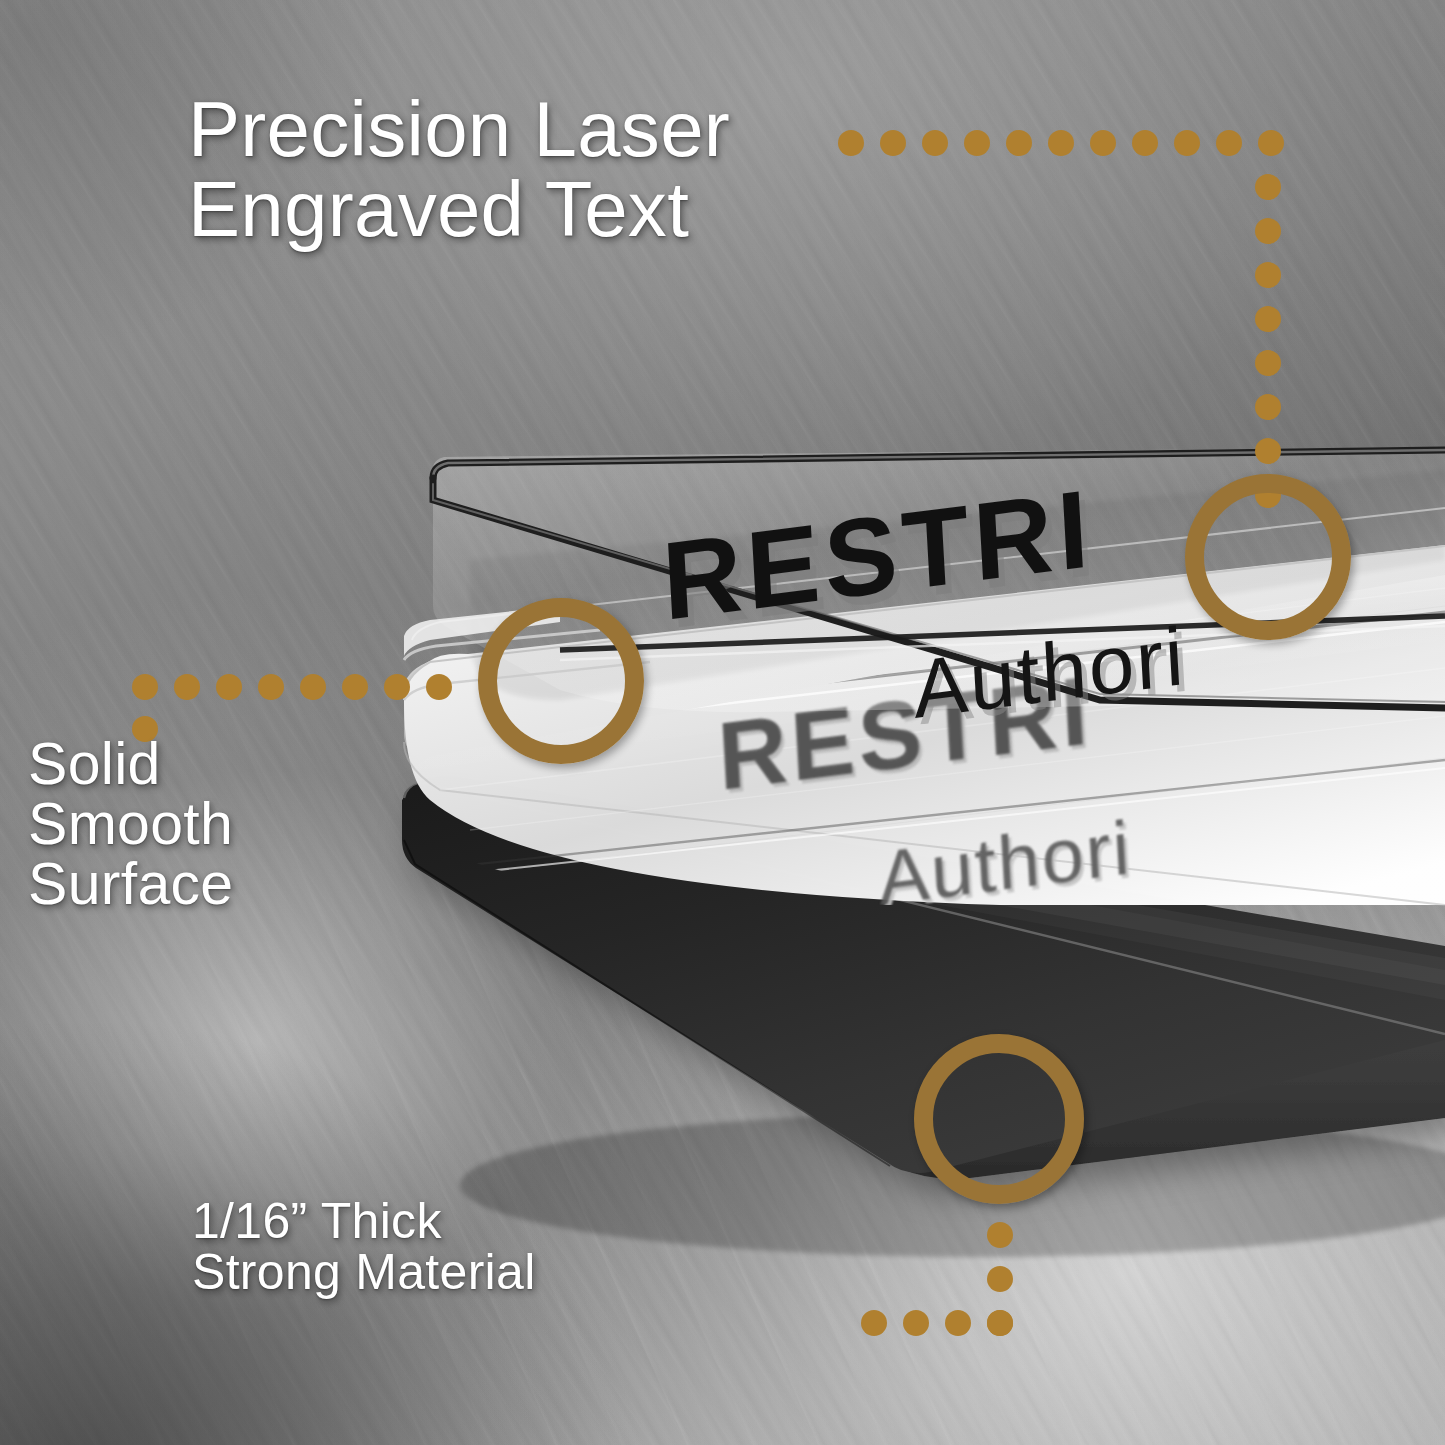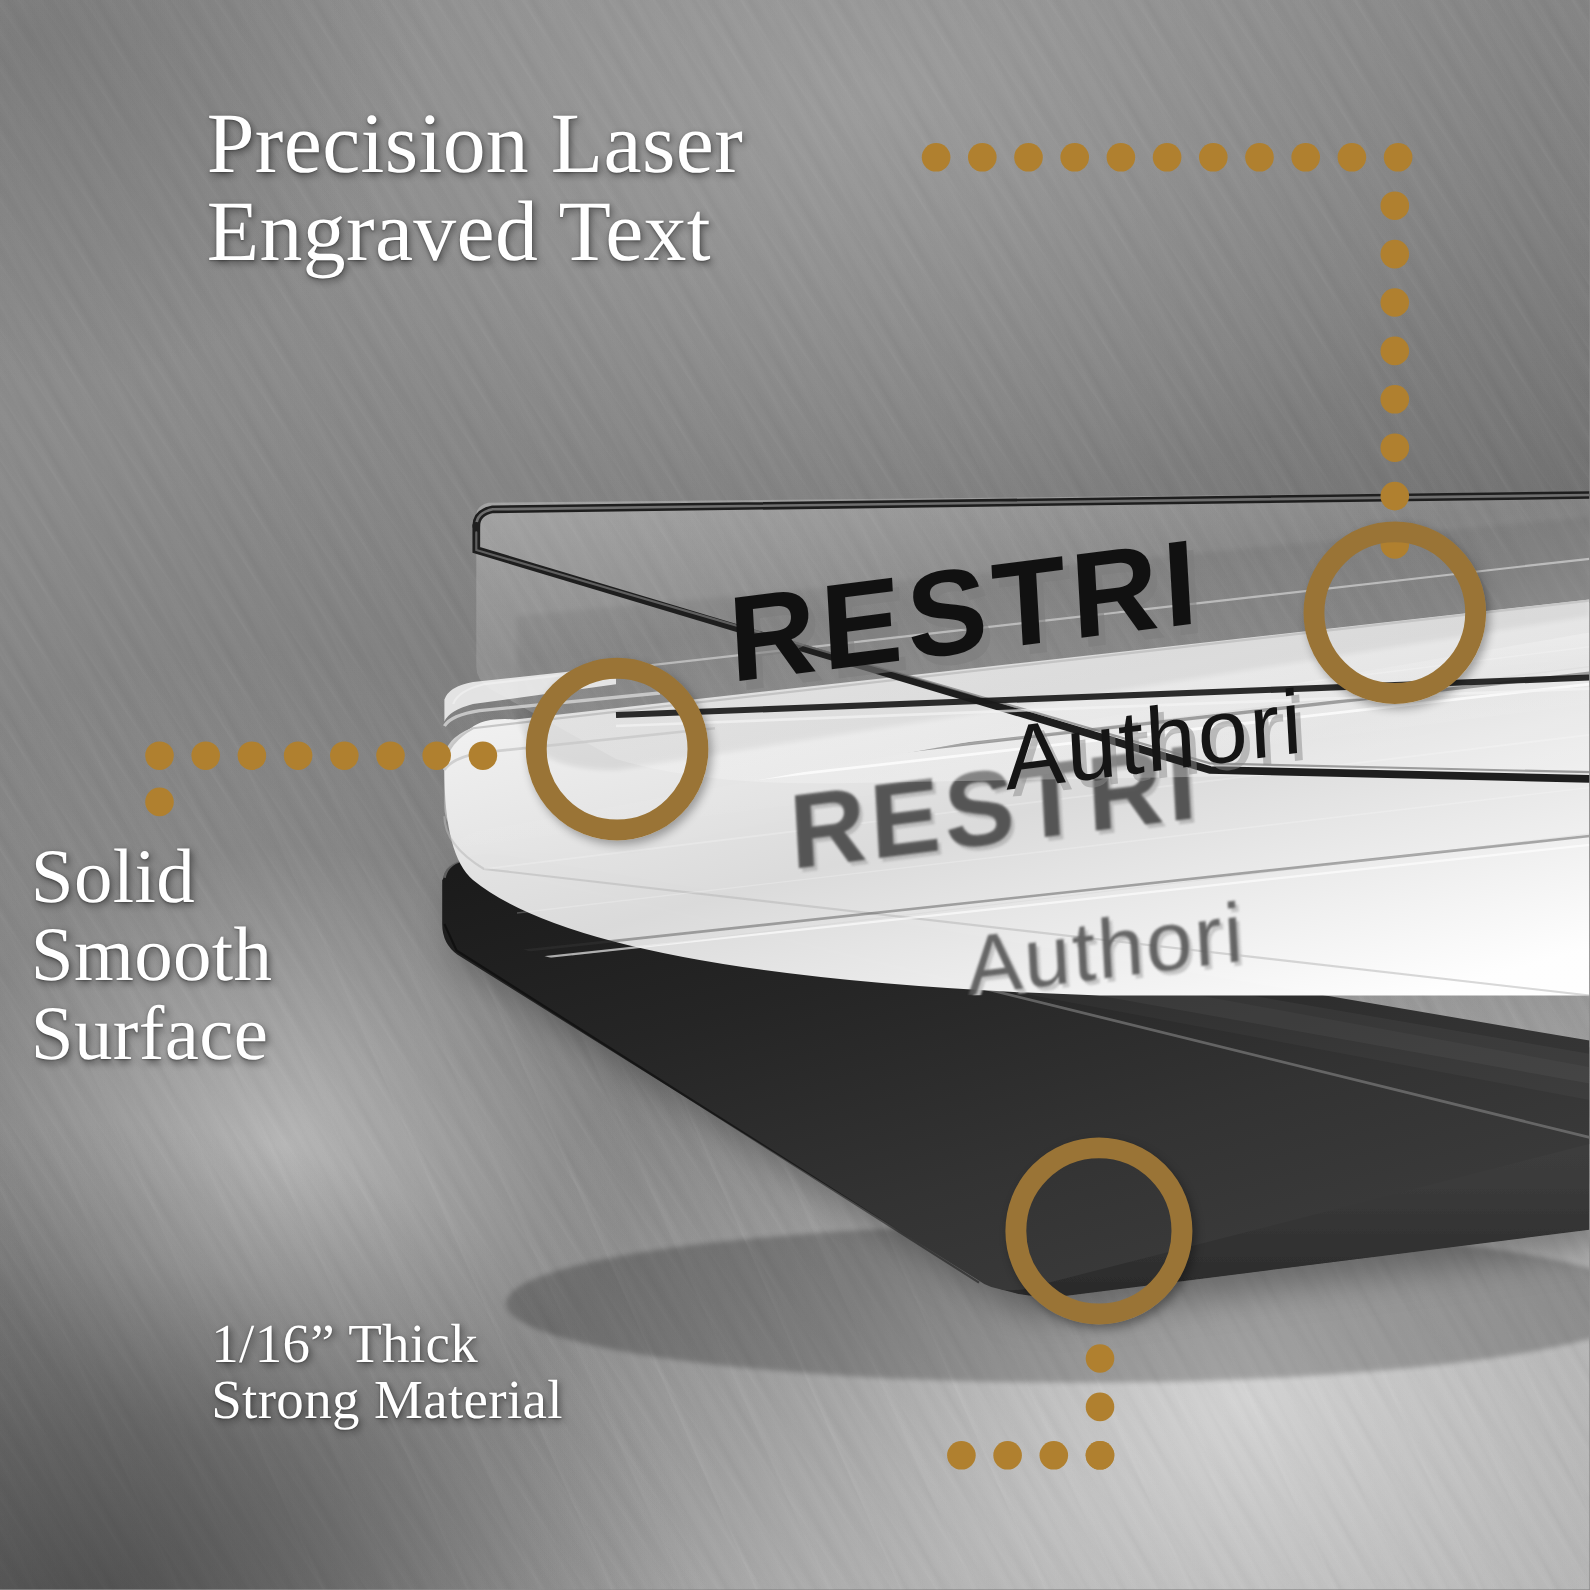--- a/index.html
+++ b/index.html
@@ -106,24 +106,23 @@
 
   
   .callout {
     position:absolute;
     color:#ffffff;
     font-weight:300;
     letter-spacing:.3px;
     line-height:1.02;
     text-shadow:2px 3px 7px rgba(0,0,0,.45), 0 1px 2px rgba(0,0,0,.35);
     white-space:pre-line;
-    font-family:Liberation Serif, serif;
   }
   #callout-engraved  { left:188px; top:90px;   font-size:78px; }
-  #callout-surface   { left:28px;  top:762px;  font-size:70px; }
+  #callout-surface   { left:28px;  top:734px;  font-size:59px; }
   #callout-thickness { left:192px; top:1196px; font-size:50px; }
 </style>
 </head>
 <body>
 
 <div id="stage">
 
   <div class="bg-base"></div>
   <div class="bg-streaks"></div>
   <div class="bg-streaks2"></div>

